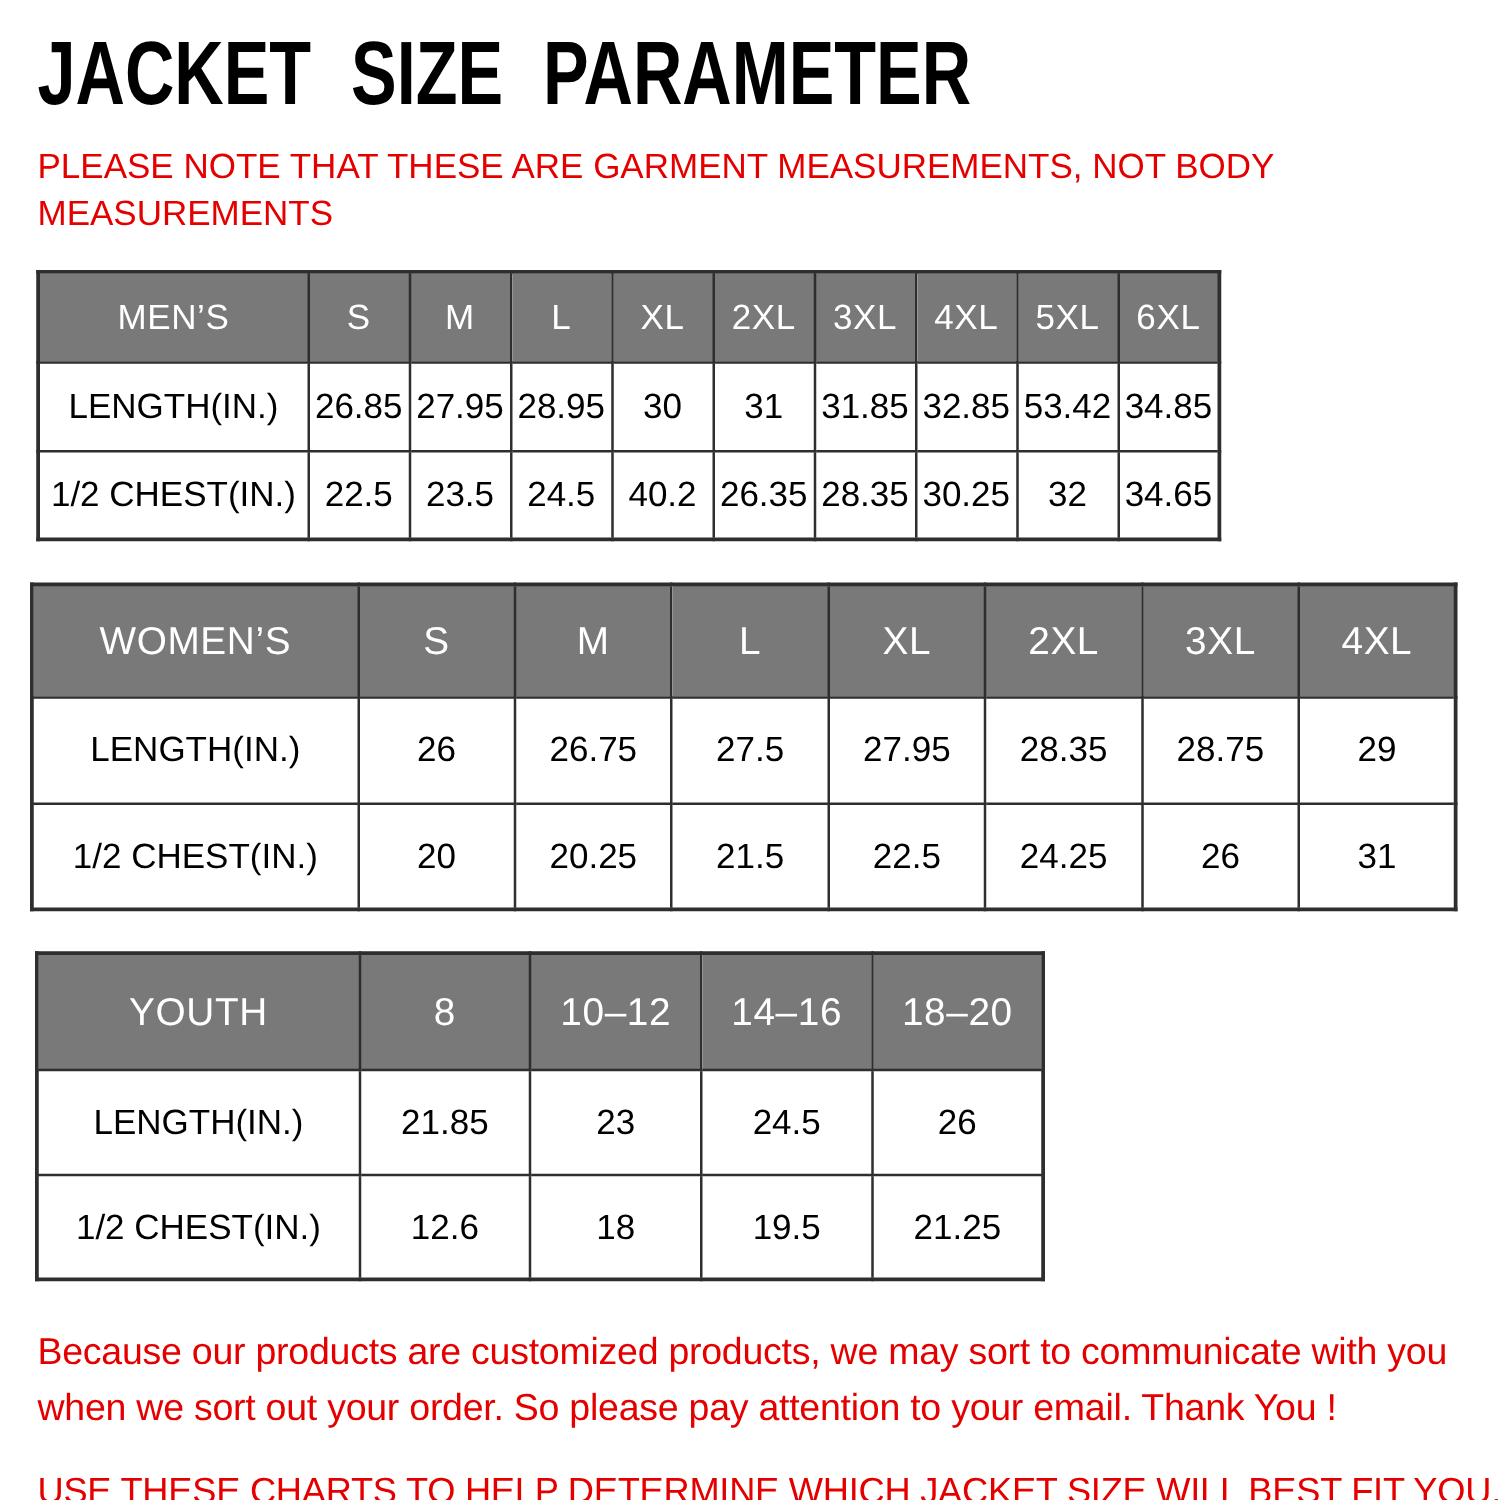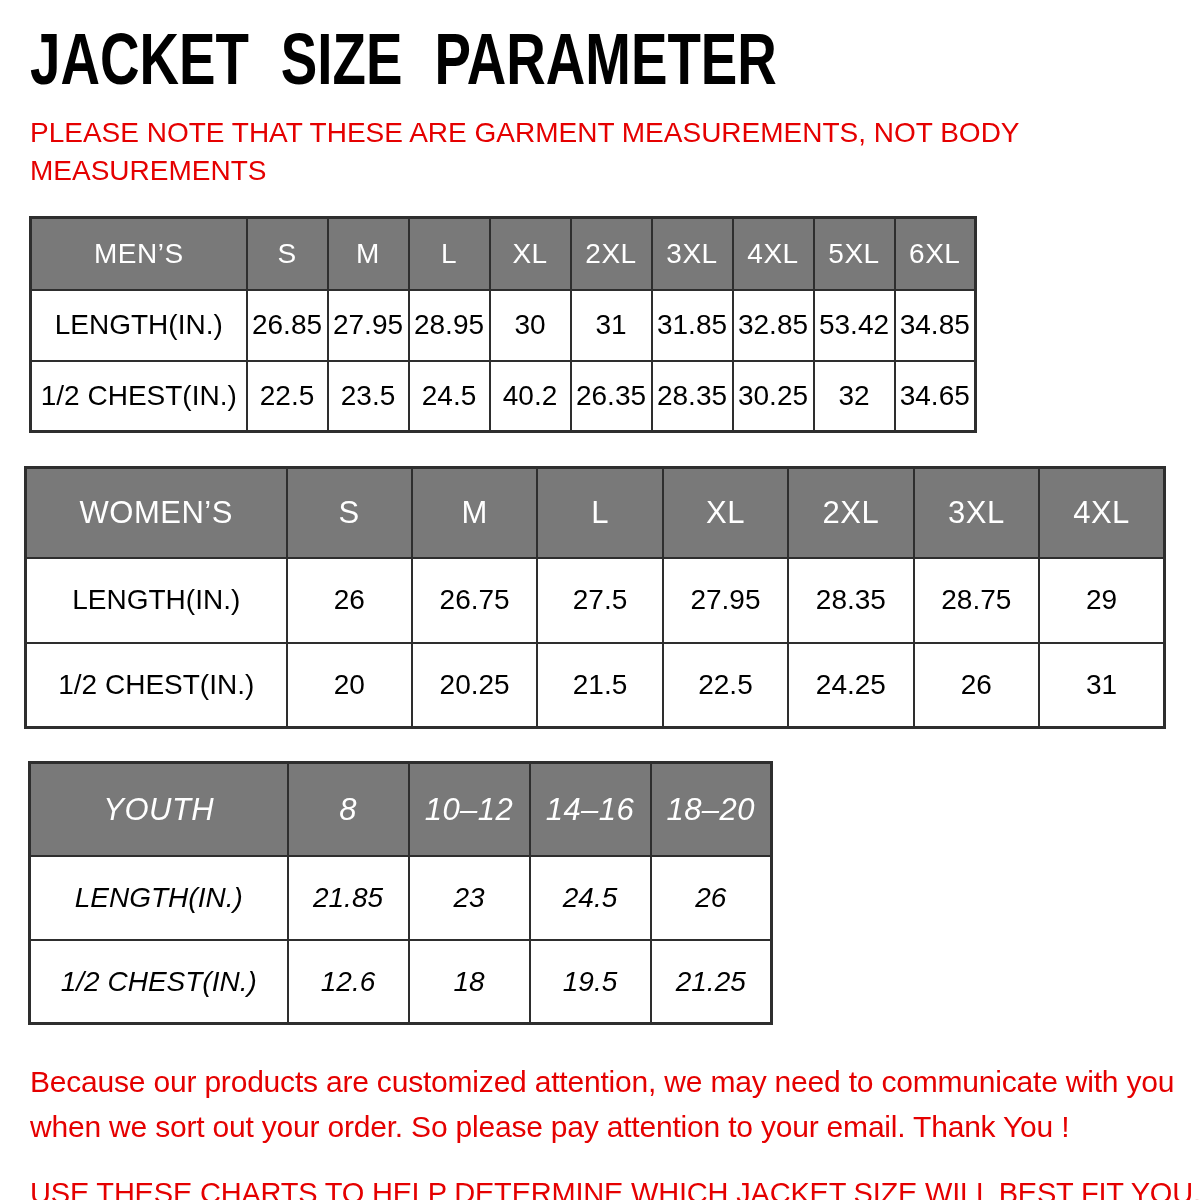--- a/index.html
+++ b/index.html
@@ -48,21 +48,21 @@
   }
   td.label{font-size:28px;}
   .mens{width:948px;margin:26px 0 0 29px;padding-left:40px;}
   .mens col.labelcol{width:216px;}
   .mens tr.hd-row{height:72px;}
   .mens tr.data-row{height:71px;}
   .womens{width:1142px;margin:33px 0 0 24px;}
   .womens col.labelcol{width:261px;}
   .womens tr.hd-row{height:90px;}
   .womens tr.data-row{height:85px;}
-  .youth{width:745px;margin:32px 0 0 28px;font-style:italic;}
+  .youth{width:808px;margin:32px 0 0 28px;}
   .youth col.labelcol{width:258px;}
   .youth tr.hd-row{height:93px;}
   .youth tr.data-row{height:84px;}
   .youth td.hd{font-size:31px;}
   .womens td.hd{font-size:31px;}
   .footer-note{
     margin:34px 25px 0 30px;
     color:var(--red);
     font-size:30px;line-height:1.5;
     letter-spacing:-0.2px;
@@ -207,15 +207,15 @@
   <tr class="data-row">
     <td class="label">1/2 CHEST(IN.)</td>
     <td>12.6</td>
     <td>18</td>
     <td>19.5</td>
     <td>21.25</td>
   </tr>
 </tbody>
   </table>
 
-<p class="footer-note">Because our products are customized attention, we may need to communicate with you
+<p class="footer-note">Because our products are customized products, we may sort to communicate with you
 when we sort out your order. So please pay attention to your email. Thank You !</p>
 <p class="footer-instruction">USE THESE CHARTS TO HELP DETERMINE WHICH JACKET SIZE WILL BEST FIT YOU.</p>
 
 </body></html>

